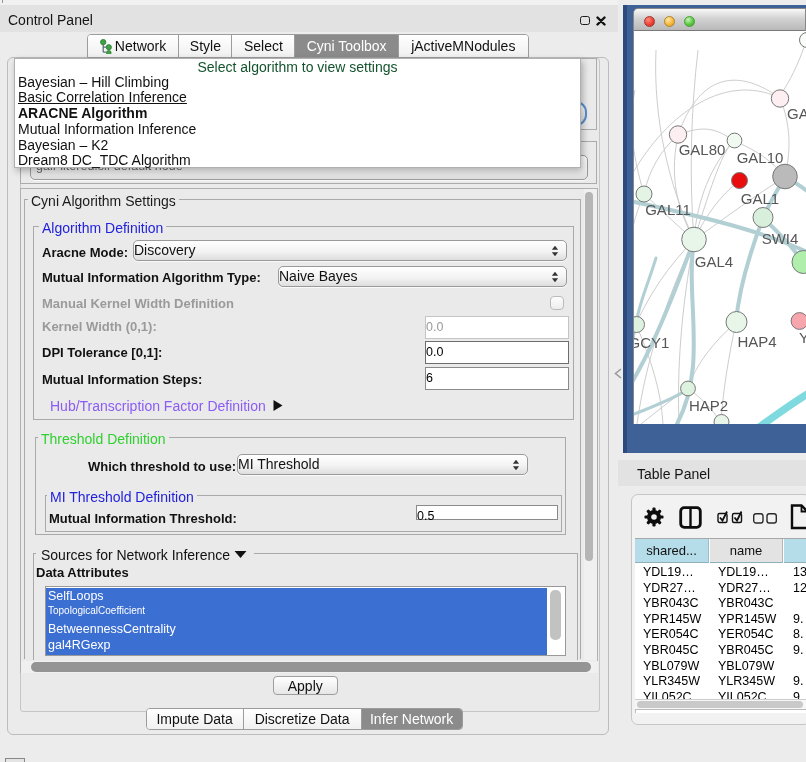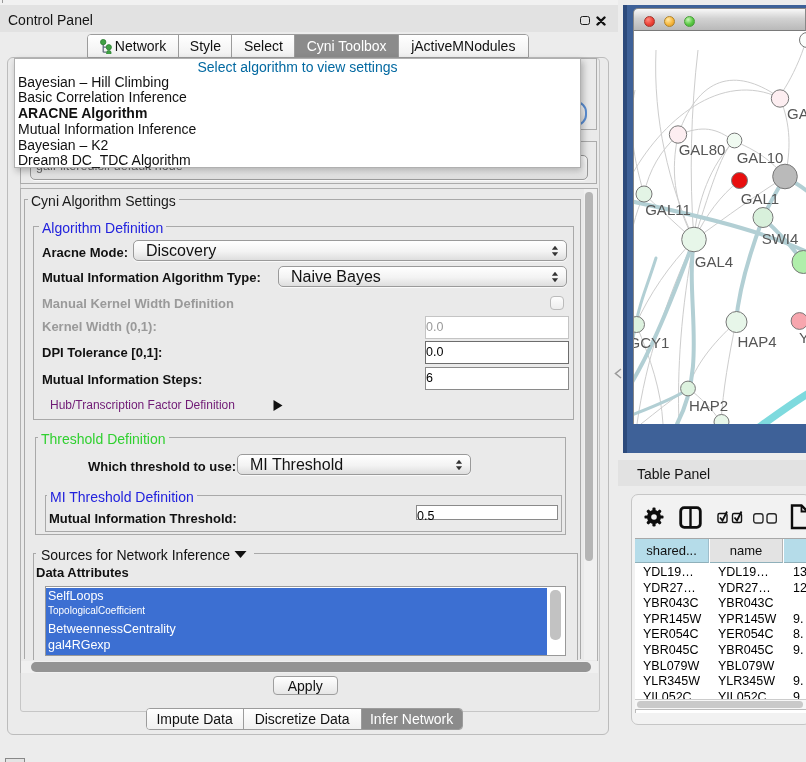--- a/index.html
+++ b/index.html
@@ -9,21 +9,21 @@
   font-family:"Liberation Sans", sans-serif; background:#ececec; color:#111;
 }
 .abs { position:absolute; }
 .lbl { position:absolute; white-space:nowrap; }
 .bold { font-weight:bold; }
 .combo {
   position:absolute; border:1px solid #9a9a9a; border-radius:5px;
   background:linear-gradient(#ffffff, #f3f3f3 55%, #dedede);
   box-shadow:0 1px 1px rgba(255,255,255,.8);
 }
-.combo .ctext { position:absolute; left:12px; top:0; font-size:16px; color:#111; }
+.combo .ctext { position:absolute; left:0; top:0; font-size:14px; color:#111; }
 .carr { position:absolute; right:7px; top:50%; transform:translateY(-50%); width:8px; height:13px; }
 .field {
   position:absolute; background:#fff; font-size:12.5px; text-align:left;
 }
 .group { position:absolute; border:1px solid #a9a9a9; }
 .gtitle { position:absolute; top:-8px; font-size:14px; padding:0 3px; white-space:nowrap; }
 </style>
 </head>
 <body>
 <div id="root">
@@ -82,30 +82,30 @@
 
   <div class="lbl bold" style="left:42px;top:319px;font-size:13px;color:#9a9a9a;">Kernel Width (0,1):</div>
   <div class="field" style="left:425px;top:315.5px;width:144px;height:23px;border:1px solid #c4c4c4;color:#9a9a9a;line-height:21px;padding-right:5px;">0.0</div>
 
   <div class="lbl bold" style="left:42px;top:345px;font-size:13px;">DPI Tolerance [0,1]:</div>
   <div class="field" style="left:425px;top:340.5px;width:144px;height:23px;border:1px solid #6d6d6d;color:#000;line-height:21px;padding-right:5px;">0.0</div>
 
   <div class="lbl bold" style="left:42px;top:372px;font-size:13px;">Mutual Information Steps:</div>
   <div class="field" style="left:425px;top:367px;width:144px;height:23px;border:1px solid #8a8a8a;color:#000;line-height:21px;padding-right:5px;">6</div>
 
-  <div class="lbl" style="left:50px;top:398px;font-size:12px;color:#701a75;">Hub/Transcription Factor Definition</div>
+  <div class="lbl" style="left:50px;top:398px;font-size:14px;color:#8b5cf6;">Hub/Transcription Factor Definition</div>
   <svg class="abs" style="left:272px;top:399px;" width="12" height="13" viewBox="0 0 12 13">
       <path d="M1.5 1 L10.5 6.5 L1.5 12 Z" fill="#111"></path>
     </svg>
 
   <div class="group" style="left:35px;top:437px;width:531px;height:98px;"></div>
   <div class="gtitle lbl" style="left:38px;top:431px;background:#eaeaea;color:#30d030;">Threshold Definition</div>
 
   <div class="lbl bold" style="left:88px;top:459px;font-size:13px;">Which threshold to use:</div>
-  <div class="combo" style="left:237px;top:454px;width:234px;height:21px;">
+  <div class="combo" style="left:237px;top:454px;width:291px;height:21px;">
     <span class="ctext" style="line-height:19px;">MI Threshold</span>
     <svg class="carr" viewBox="0 0 9 14">
         <path d="M4.5 1 L8 5.5 L1 5.5 Z" fill="#333"></path>
         <path d="M4.5 13 L1 8.5 L8 8.5 Z" fill="#333"></path>
       </svg>
   </div>
 
   <div class="group" style="left:45px;top:495px;width:517px;height:37px;"></div>
   <div class="gtitle lbl" style="left:47px;top:489px;background:#eaeaea;color:#2222dd;">MI Threshold Definition</div>
 
@@ -149,23 +149,23 @@
     <div style="width:128.6px;text-align:center;font-size:14px;line-height:22px;background:linear-gradient(#fff,#f0f0f0);">jActiveMNodules</div>
   </div>
 
   <div class="abs" style="left:145.6px;top:707.5px;height:22px;display:flex;border:1px solid #9c9c9c;border-radius:4px;overflow:hidden;background:#fdfdfd;">
     <div style="width:97px;text-align:center;font-size:14px;line-height:21px;border-right:1px solid #9c9c9c;background:linear-gradient(#fff,#f0f0f0);">Impute Data</div>
     <div style="width:118px;text-align:center;font-size:14px;line-height:21px;border-right:1px solid #9c9c9c;background:linear-gradient(#fff,#f0f0f0);">Discretize Data</div>
     <div style="width:100px;text-align:center;font-size:14px;line-height:21px;background:#8b8b8b;color:#fff;">Infer Network</div>
   </div>
 
   <div class="abs" style="left:14px;top:58px;width:567px;height:110px;background:#fff;border:1px solid #b0b0b0;box-shadow:2px 3px 7px rgba(0,0,0,0.28);"></div>
-  <div class="lbl" style="left:0;top:58.5px;width:595px;text-align:center;font-size:14px;color:#0369a1;">Select algorithm to view settings</div>
+  <div class="lbl" style="left:0;top:58.5px;width:595px;text-align:center;font-size:14px;color:#14532d;">Select algorithm to view settings</div>
   <div class="lbl" style="left:18px;top:73.5px;font-size:14px;">Bayesian – Hill Climbing</div>
-  <div class="lbl" style="left:18px;top:89px;font-size:14px;">Basic Correlation Inference</div>
+  <div class="lbl" style="left:18px;top:89px;font-size:14px;text-decoration:underline;">Basic Correlation Inference</div>
   <div class="lbl bold" style="left:18px;top:104.5px;font-size:14px;">ARACNE Algorithm</div>
   <div class="lbl" style="left:18px;top:120.5px;font-size:14px;">Mutual Information Inference</div>
   <div class="lbl" style="left:18px;top:136.5px;font-size:14px;">Bayesian – K2</div>
   <div class="lbl" style="left:18px;top:152px;font-size:14px;">Dream8 DC_TDC Algorithm</div>
 
   <svg class="abs" style="left:614px;top:368px;" width="8" height="11" viewBox="0 0 8 11">
       <path d="M7 1 L1.5 5.5 L7 10" fill="none" stroke="#9a9a9a" stroke-width="1.6"></path>
     </svg>
 
   <div class="abs" style="left:623px;top:0;width:183px;height:453px;background:#3e6198;"></div>

